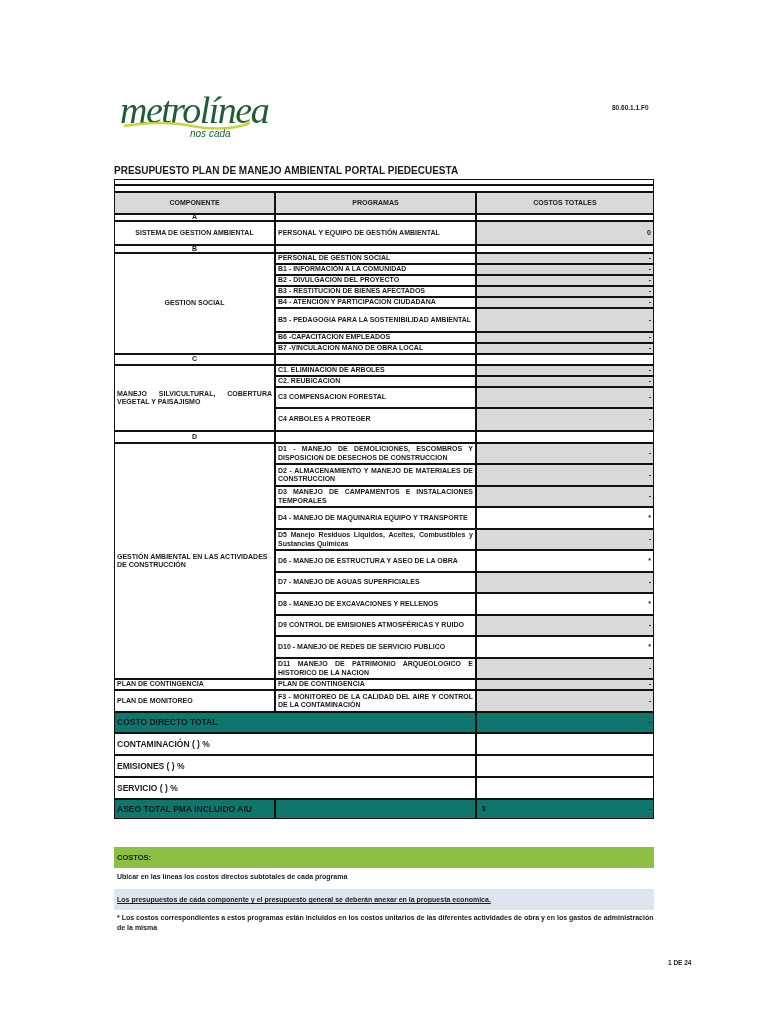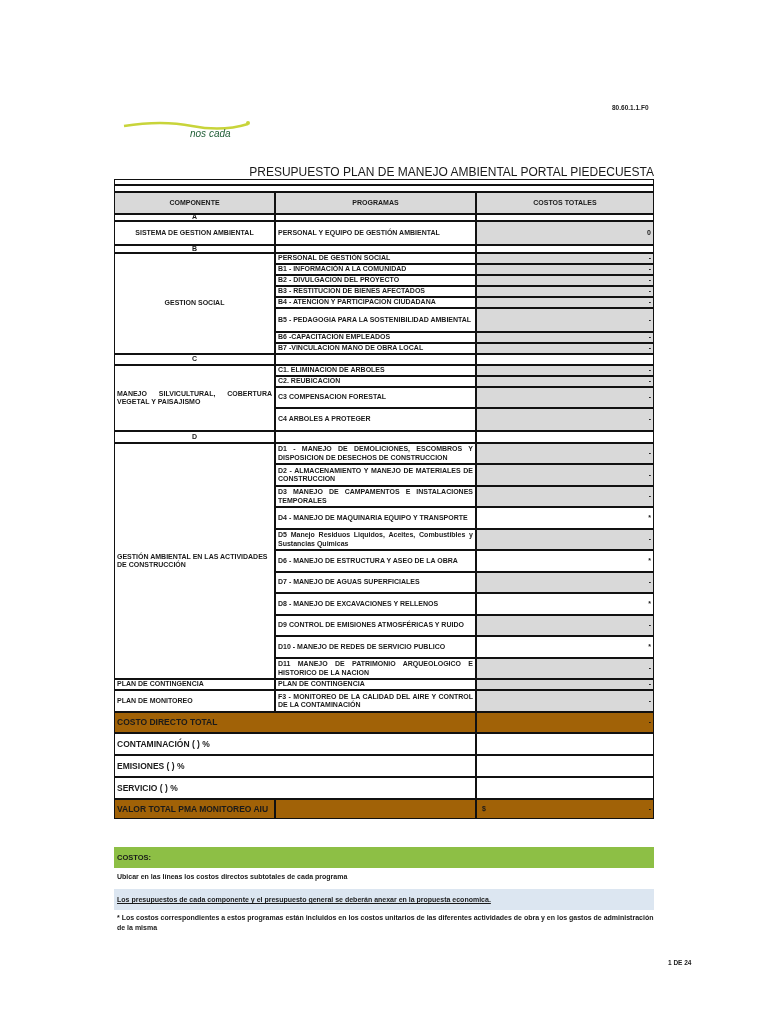--- a/index.html
+++ b/index.html
@@ -11,48 +11,49 @@
     .logo .wordmark {
       position: absolute; left: 0; top: 0; font-family: "Liberation Serif", serif; font-style: italic;
       font-size: 38px; color: #1f5d36; letter-spacing: -1.5px; font-weight: normal;
     }
     .logo .swoosh { position: absolute; left: 2px; top: 30px; width: 130px; height: 14px; }
     .logo .tagline {
       position: absolute; left: 70px; top: 40px; font-size: 10px; font-style: italic; color: #1f5d36;
     }
     .doc-code { position: absolute; left: 612px; top: 104px; font-size: 6.5px; font-weight: bold; color: #222; }
     .doc-title {
-      position: absolute; left: 114px; top: 165px; width: 540px; text-align: right;
-      font-size: 12px; font-weight: normal;
+      position: absolute; left: 114px; top: 165px; width: 540px; text-align: left;
+      font-size: 10px; font-weight: bold;
     }
     .grid { position: absolute; left: 114px; top: 179px; width: 540px; }
     .cell {
       position: absolute; box-sizing: border-box; border: 1px solid #111; font-size: 7px; font-weight: bold;
       display: flex; align-items: center; padding: 0 2px; line-height: 1.2; overflow: hidden;
     }
     .gray { background: #d9d9d9; }
-    .blue { background: #a16207; }
+    .blue { background: #0f766e; }
     .center { justify-content: center; text-align: center; }
     .right { justify-content: flex-end; }
     .justify { text-align: justify; text-align-last: left; }
     .big { font-size: 8.5px; }
     .notes-header {
       position: absolute; left: 114px; top: 847px; width: 540px; height: 21px; background: #8dbf45;
       font-size: 7.5px; font-weight: bold; display: flex; align-items: center; padding-left: 3px; box-sizing: border-box;
     }
     .note { position: absolute; left: 114px; width: 540px; font-size: 7px; font-weight: bold; box-sizing: border-box; padding-left: 3px; }
     .note.n1 { top: 873px; }
     .note.n2 { top: 889px; height: 21px; background: #dce6f1; display: flex; align-items: center; text-decoration: underline; }
     .note.n3 { top: 913px; line-height: 1.45; }
     .page-num { position: absolute; left: 668px; top: 959px; font-size: 6.5px; font-weight: bold; }
   </style>
 </head>
 <body>
 
 <div class="logo">
+  <span class="wordmark">metrolínea</span>
   <svg class="swoosh" viewBox="0 0 130 14">
     <path d="M2 8 Q40 2 70 8 T126 6" stroke="#c8d43a" stroke-width="2.5" fill="none"></path>
     <circle cx="126" cy="5" r="2" fill="#c8d43a"></circle>
   </svg>
   <span class="tagline">nos cada</span>
 </div>
 <div class="doc-code">80.60.1.1.F0</div>
 <div class="doc-title">PRESUPUESTO PLAN DE MANEJO AMBIENTAL PORTAL PIEDECUESTA</div>
 
 <div class="grid" id="grid">
@@ -132,21 +133,21 @@
     <div class="cell justify" style="left: 161px; top: 511px; width: 201px; height: 22px;">F3 - MONITOREO DE LA CALIDAD DEL AIRE Y CONTROL DE LA CONTAMINACIÓN</div>
     <div class="cell gray right" style="left: 362px; top: 511px; width: 178px; height: 22px;">-</div>
     <div class="cell blue big" style="left: 0px; top: 533px; width: 362px; height: 21px;">COSTO DIRECTO TOTAL</div>
     <div class="cell blue right" style="left: 362px; top: 533px; width: 178px; height: 21px;">-</div>
     <div class="cell big" style="left: 0px; top: 554px; width: 362px; height: 22px;">CONTAMINACIÓN (   ) %</div>
     <div class="cell right" style="left: 362px; top: 554px; width: 178px; height: 22px;"></div>
     <div class="cell big" style="left: 0px; top: 576px; width: 362px; height: 22px;">EMISIONES (   ) %</div>
     <div class="cell right" style="left: 362px; top: 576px; width: 178px; height: 22px;"></div>
     <div class="cell big" style="left: 0px; top: 598px; width: 362px; height: 22px;">SERVICIO (   )  %</div>
     <div class="cell right" style="left: 362px; top: 598px; width: 178px; height: 22px;"></div>
-    <div class="cell blue big" style="left: 0px; top: 620px; width: 161px; height: 20px;">VALOR TOTAL PMA MONITOREO AIU</div>
+    <div class="cell blue big" style="left: 0px; top: 620px; width: 161px; height: 20px;">ASEO TOTAL PMA INCLUIDO AIU</div>
     <div class="cell blue" style="left: 161px; top: 620px; width: 201px; height: 20px;"></div>
     <div class="cell blue" style="left: 362px; top: 620px; width: 178px; height: 20px; justify-content: space-between;">
       <span style="padding-left: 3px;">$</span>
       <span>-</span>
     </div>
   </div>
 
 <div class="notes-header">COSTOS:</div>
 <div class="note n1">Ubicar en las líneas los costos directos subtotales de cada programa</div>
 <div class="note n2">Los presupuestos de cada componente y el presupuesto general se deberán anexar en la propuesta economica.</div>

